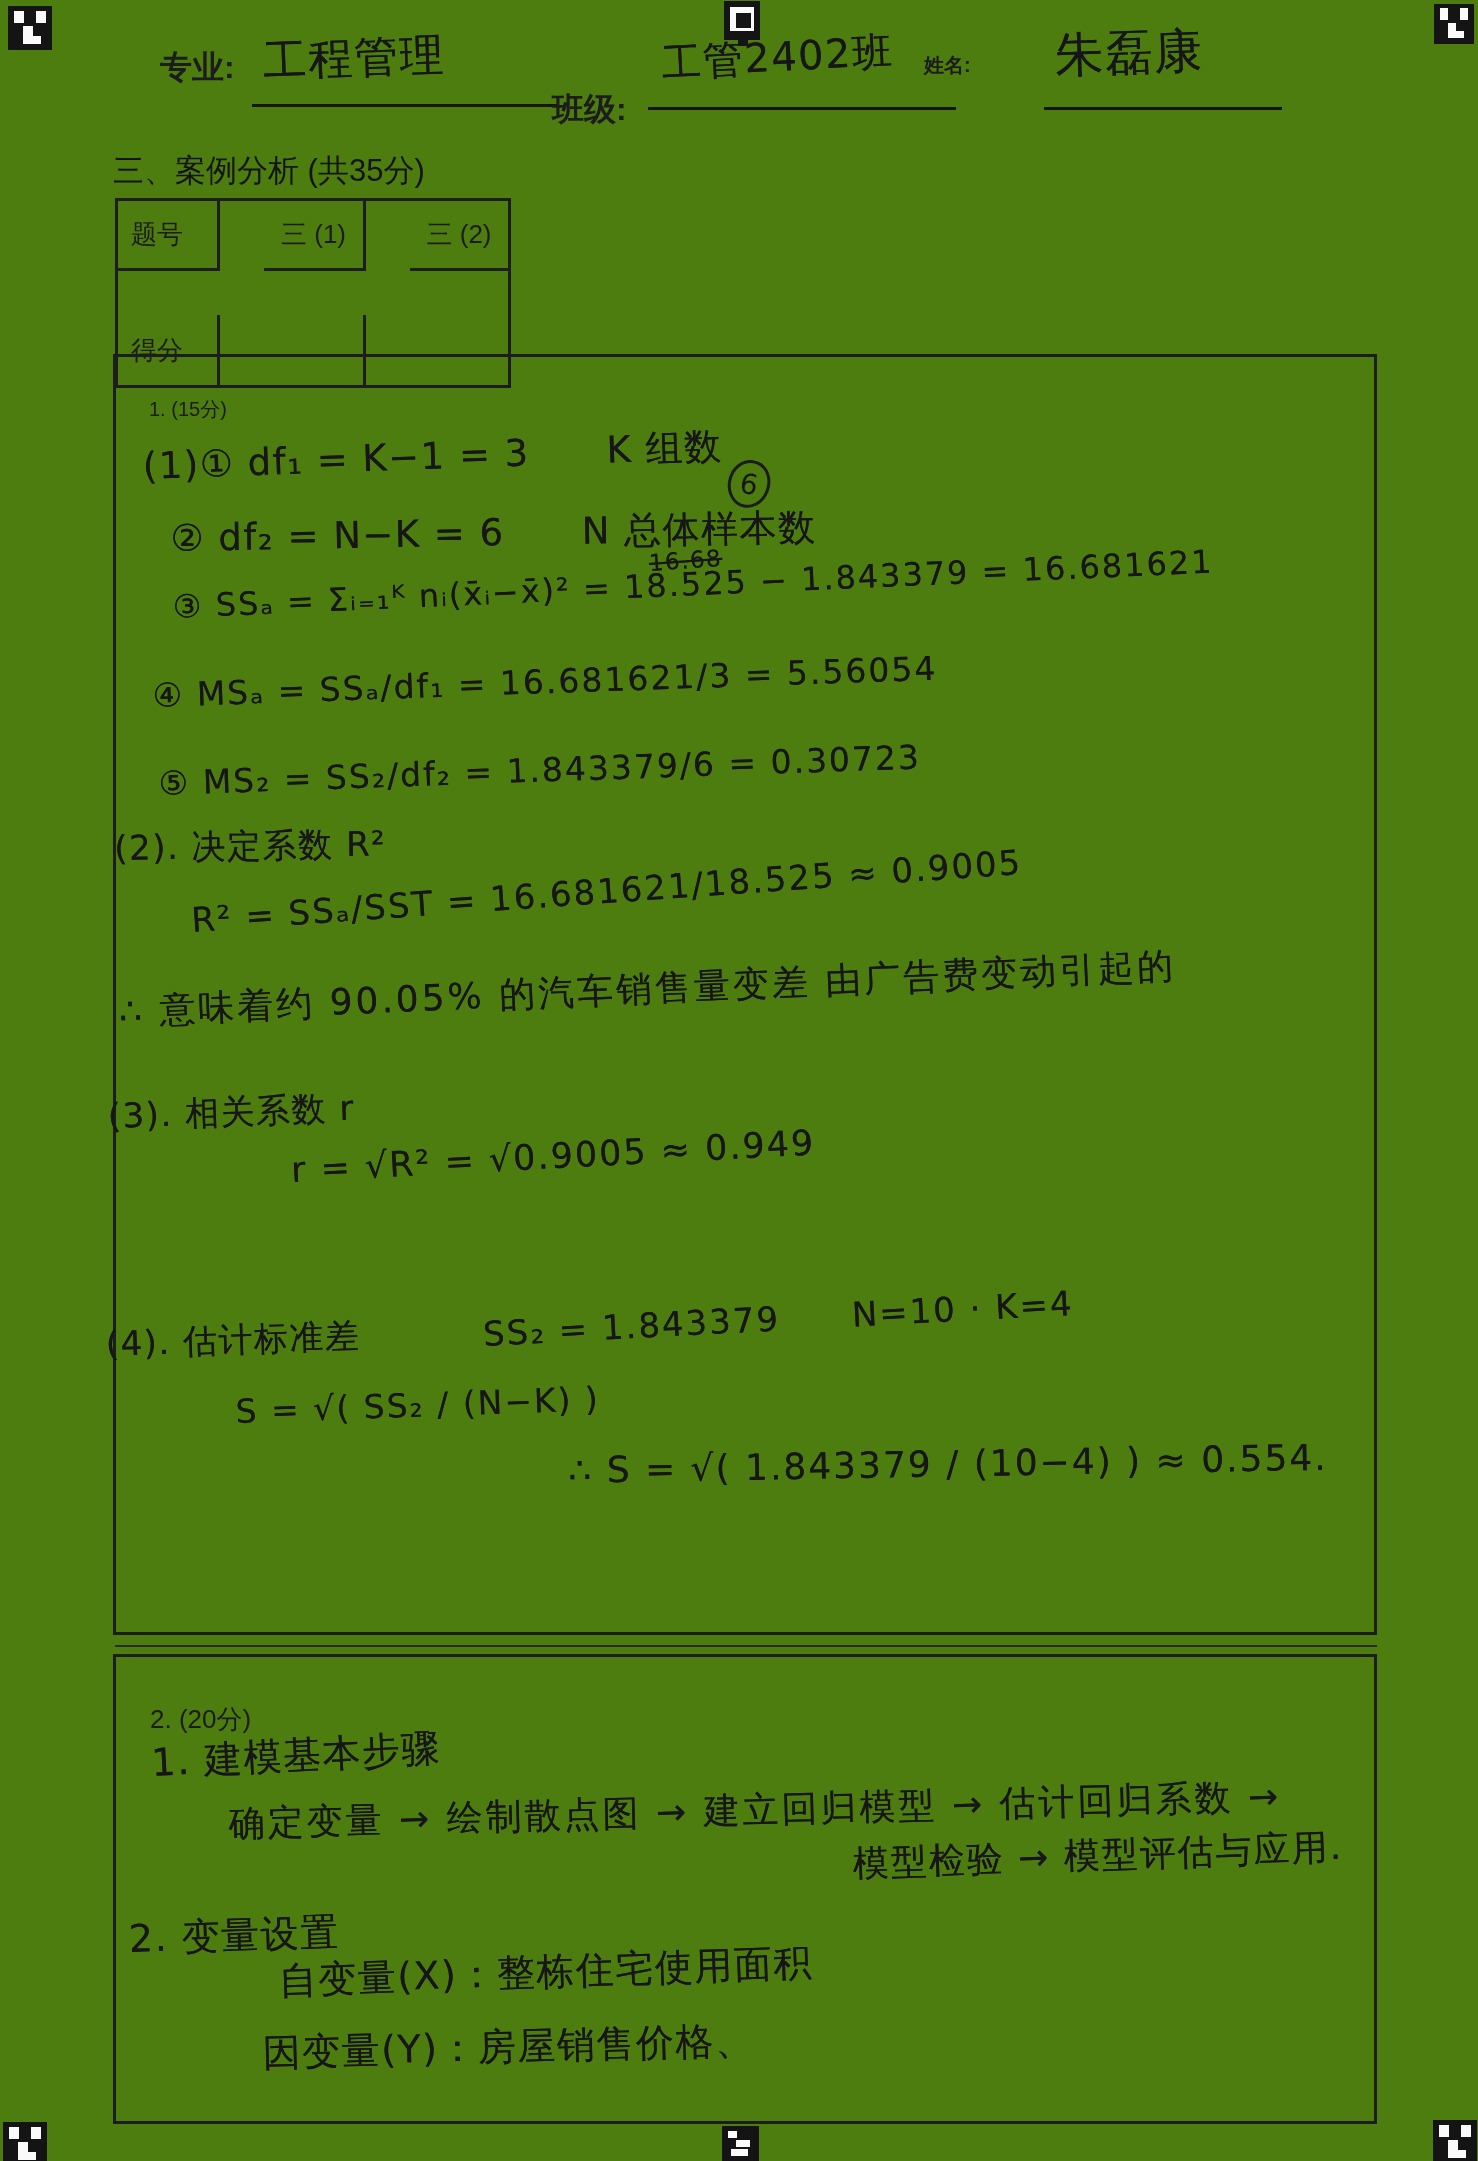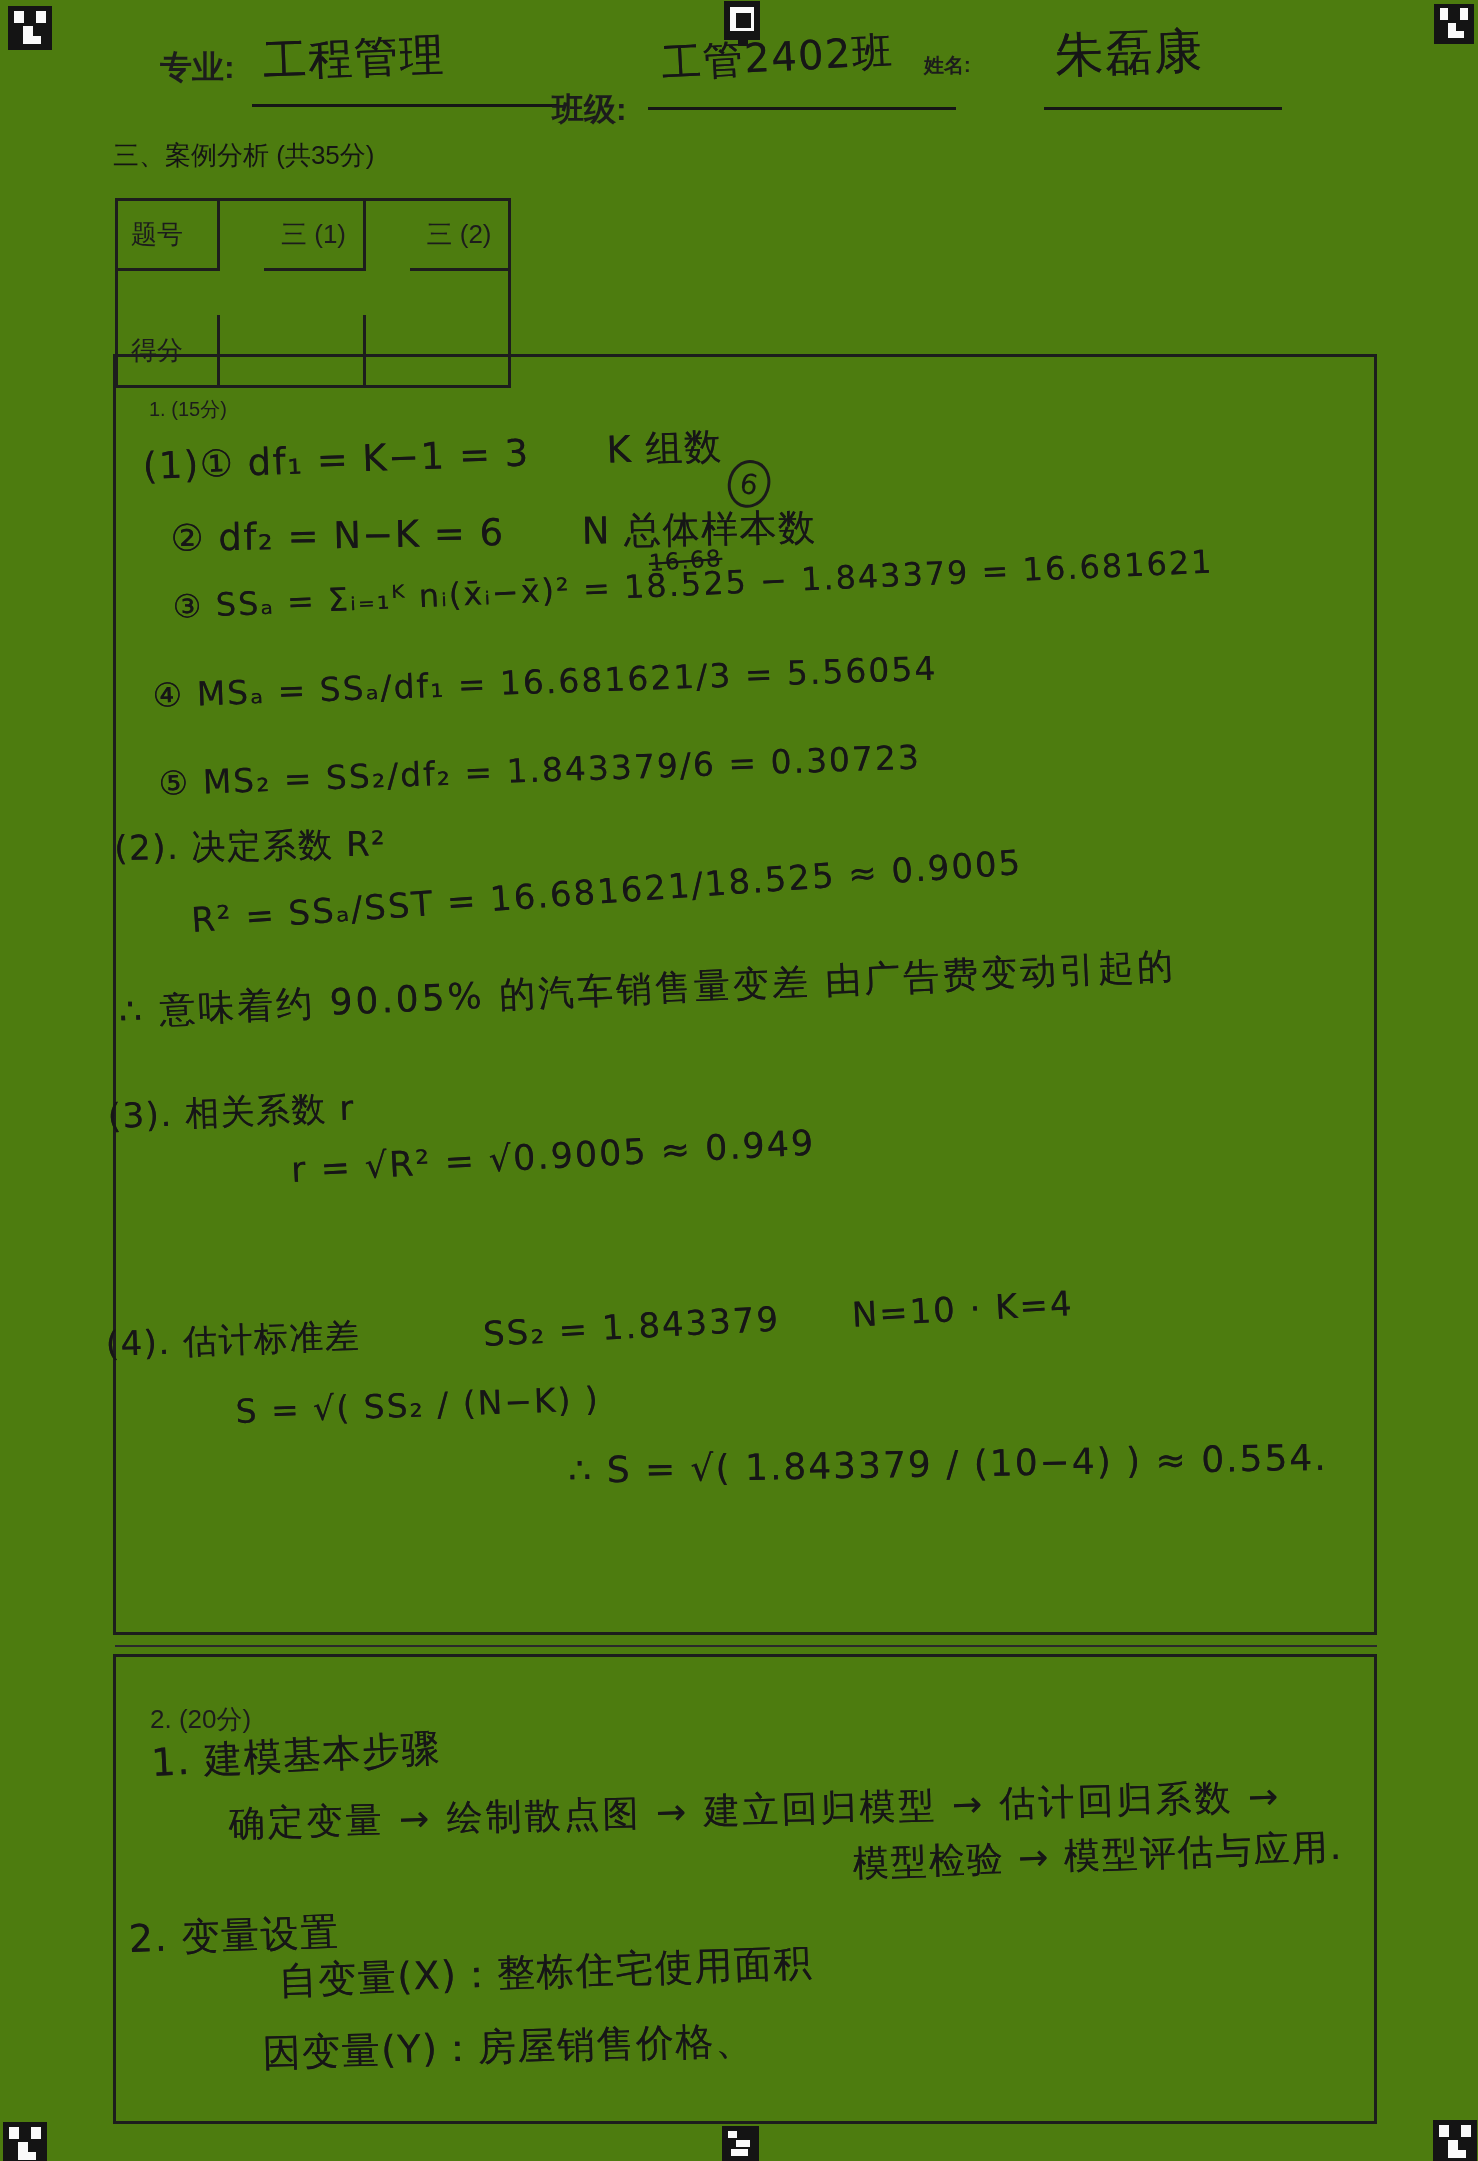--- a/index.html
+++ b/index.html
@@ -110,21 +110,21 @@
   <div class="uline" style="left:252px;top:104px;width:305px;"></div>
 
   <span class="pr b" style="left:552px;top:52px;font-size:32px;margin-top:36px;">班级:</span>
   <span class="hw" style="left:660px;top:36px;font-size:40px;transform:rotate(-3deg);">工管2402班</span>
   <div class="uline" style="left:648px;top:107px;width:308px;"></div>
 
   <span class="pr b" style="left:924px;top:52px;font-size:20px;">姓名:</span>
   <span class="hw" style="left:1054px;top:24px;font-size:48px;transform:rotate(-2deg);">朱磊康</span>
   <div class="uline" style="left:1044px;top:107px;width:238px;"></div>
 
-  <div class="pr" style="left:113px;top:138px;font-size:26px;color:#141414;">三、案例分析 (共35分)</div>
+  <div class="pr" style="left:113px;top:150px;font-size:31px;color:#141414;">三、案例分析 (共35分)</div>
 
   <div class="score-table">
     <div class="cell">题号</div>
     <div class="cell ctr">三 (1)</div>
     <div class="cell ctr c-last">三 (2)</div>
     <div class="cell r-last">得分</div>
     <div class="cell r-last"></div>
     <div class="cell r-last c-last"></div>
   </div>
 

